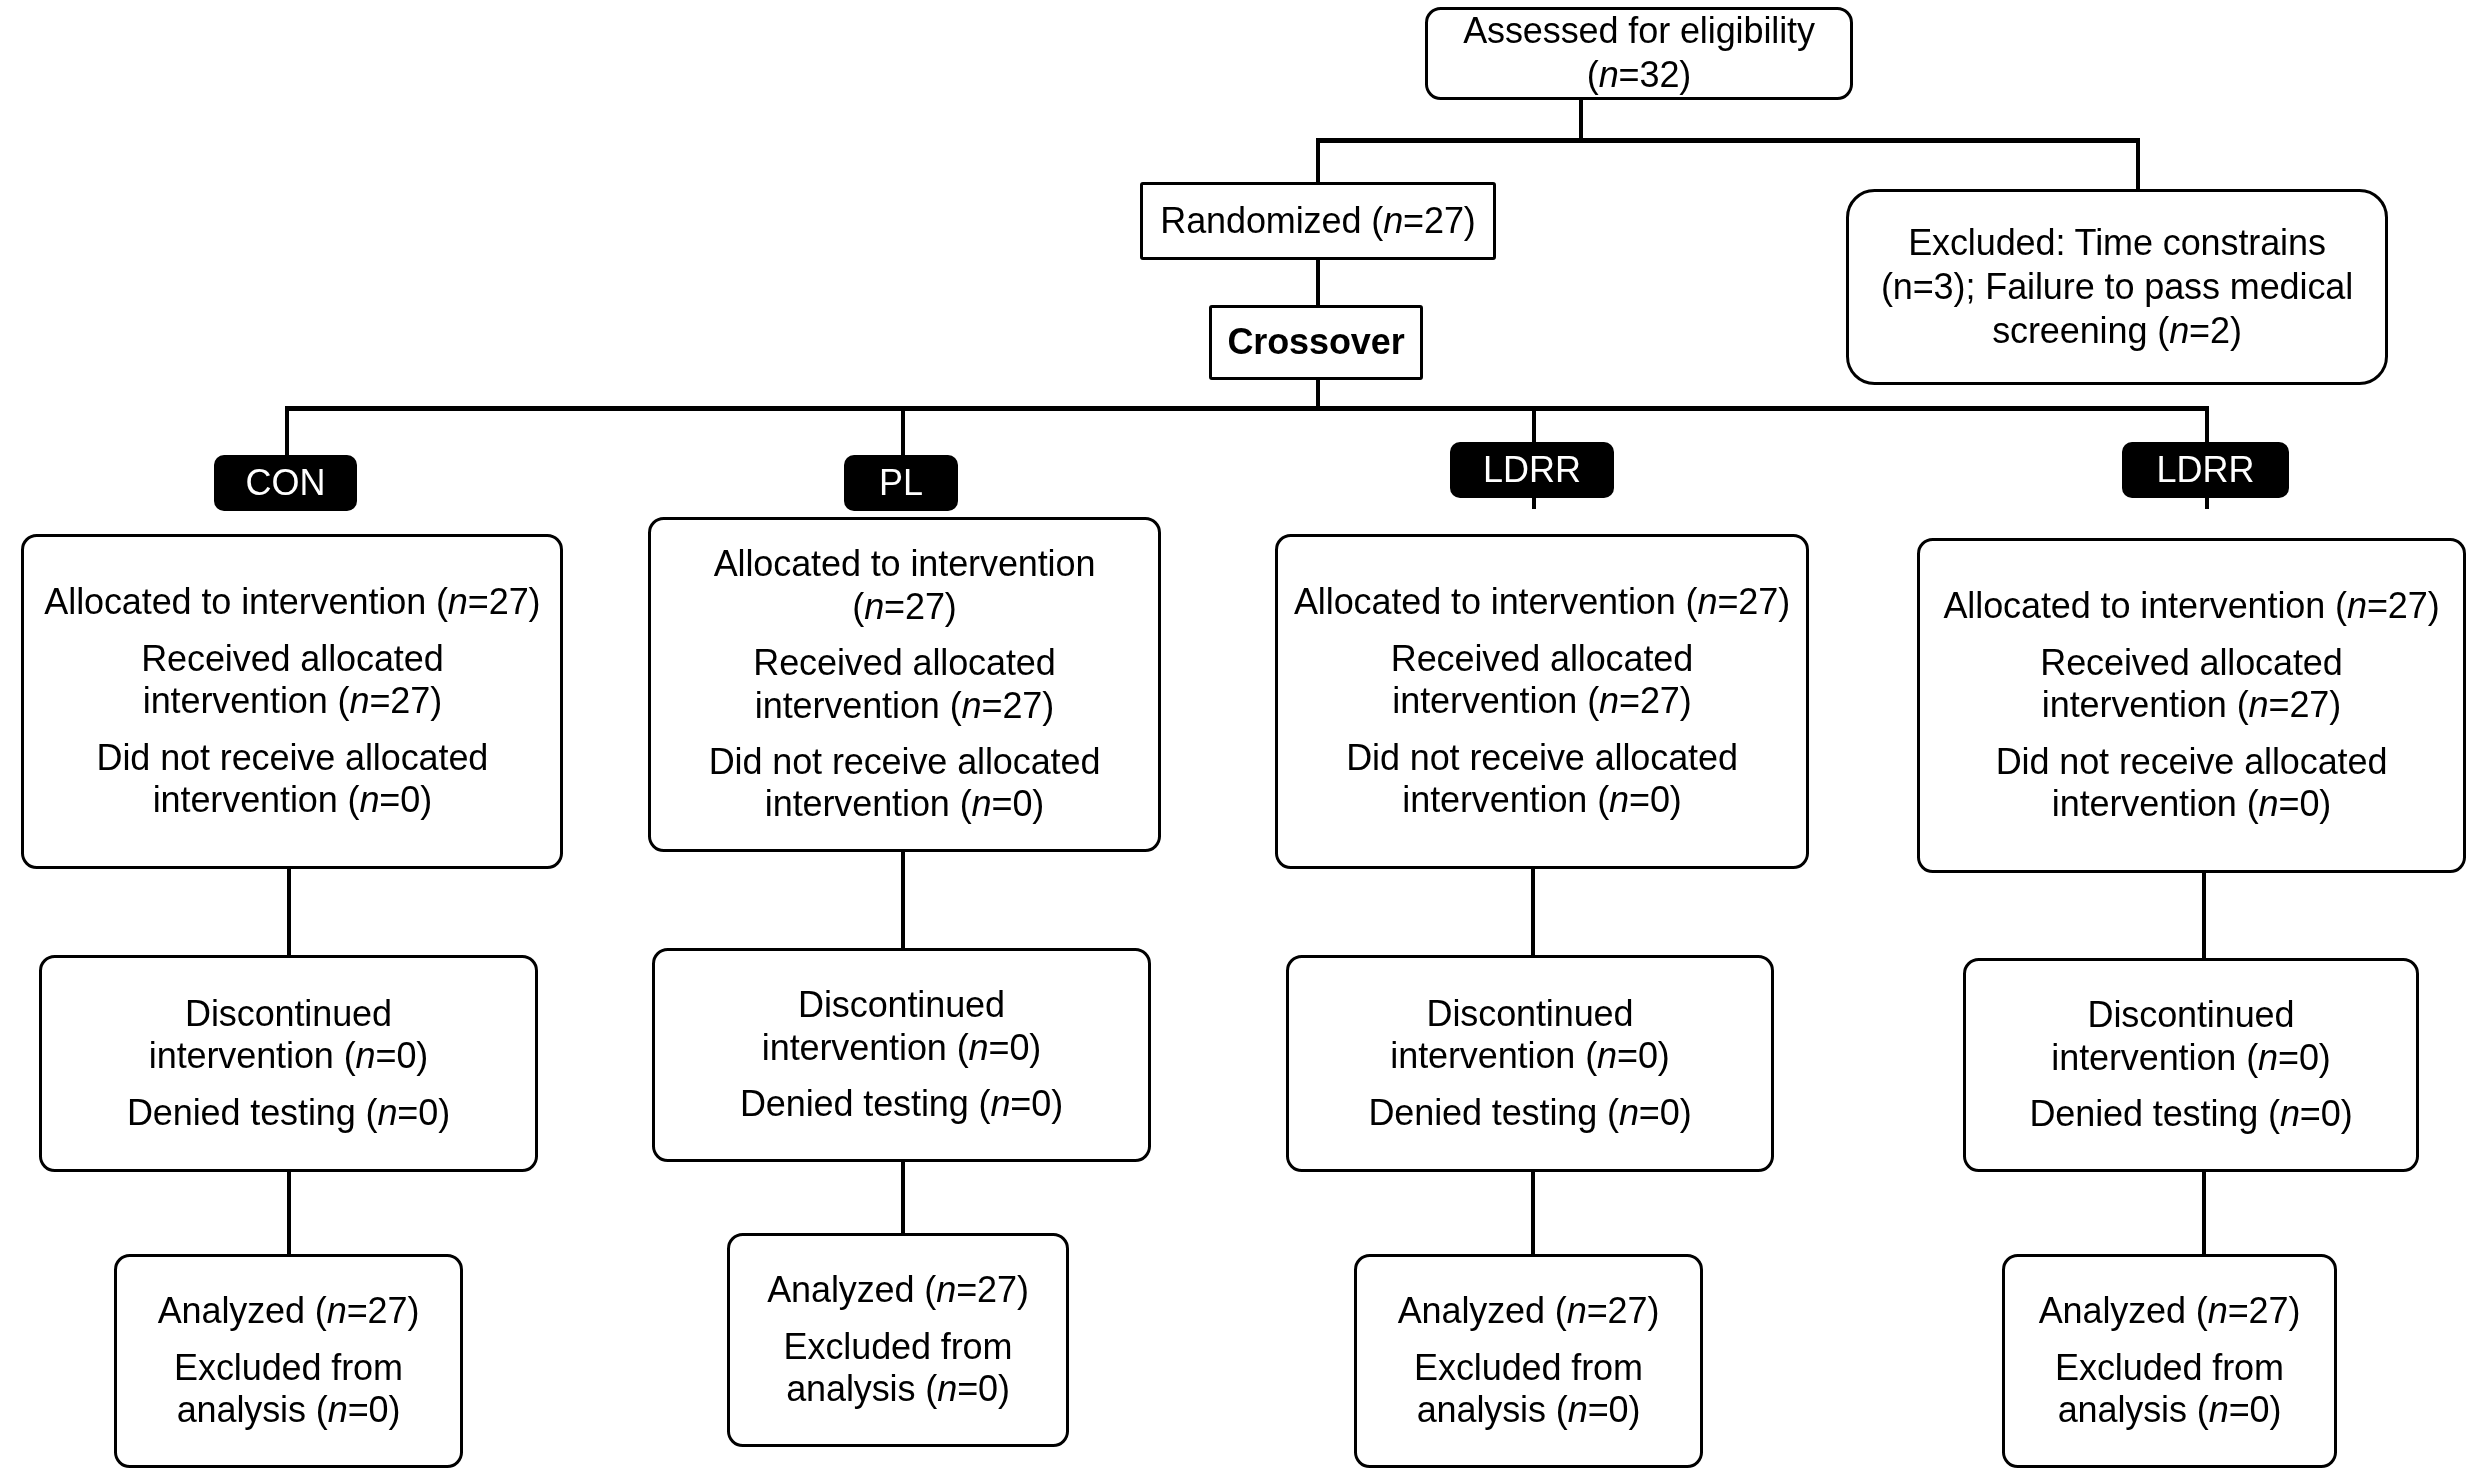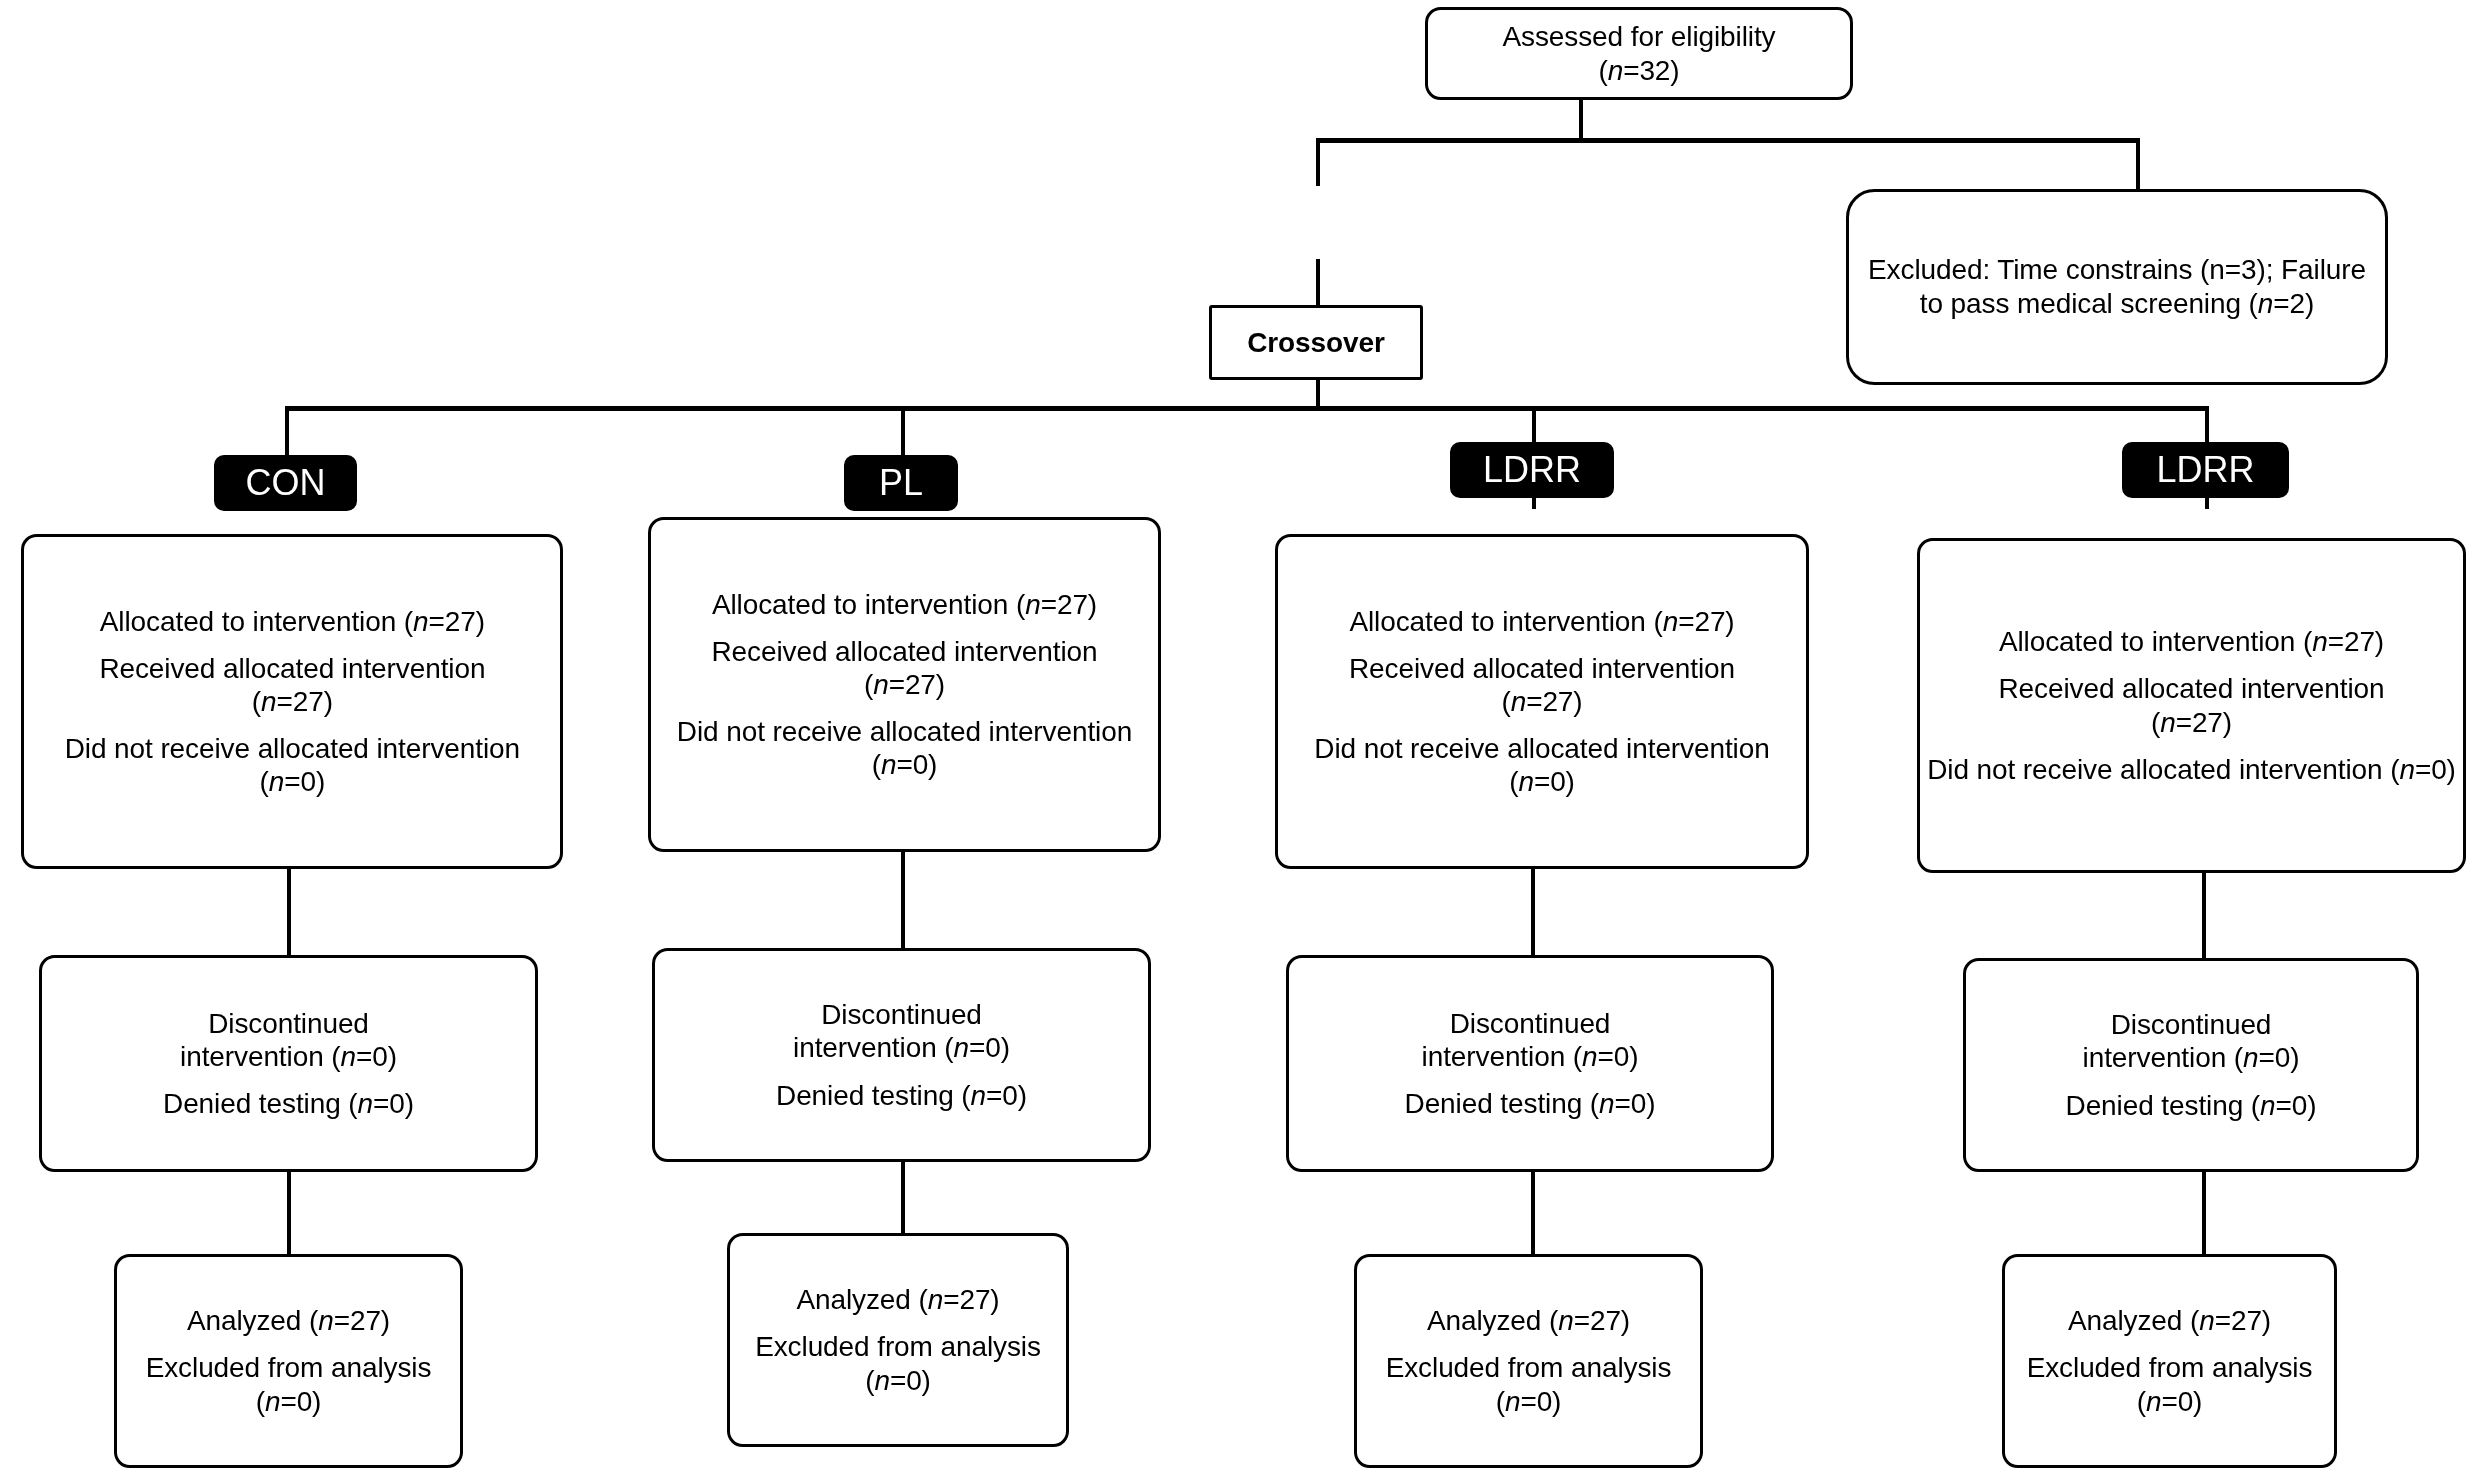--- a/index.html
+++ b/index.html
@@ -29,21 +29,21 @@
     flex-direction: column;
     align-items: center;
     justify-content: center;
     text-align: center;
     z-index: 3;
   }
   .node p {
     margin: 0;
     padding: 0 7.1px;
     line-height: 1.18;
-    font-size: 28px;
+    font-size: 36px;
     letter-spacing: -0.1px;
   }
   .node p + p { margin-top: 14px; }
 
   .rounded-sm { border-radius: 15.7px; }
   .rounded-lg { border-radius: 28.5px; }
   .square     { border-radius: 2.9px; }
 
   .bold { font-weight: bold; }
 
@@ -88,20 +88,23 @@
   </div>
 
   <div class="vline" style="left:1579px; top:100px; height:41px;"></div>
 
   <div class="hline" style="left:1316px; top:138px; width:824px;"></div>
 
   <div class="vline" style="left:1316px; top:138px; height:48px;"></div>
 
   <div class="vline" style="left:2136px; top:138px; height:56px;"></div>
 
+  <div class="node square" style="left:1140px; top:182px; width:356px; height:78px;">
+    <p>Randomized (<i class="n">n</i>=27)</p>
+  </div>
 
   <div class="node rounded-lg" style="left:1846px; top:189px; width:542px; height:196px; justify-content:center;">
     <p style="padding:0 18.5px; text-align:center; line-height:1.22;">Excluded: Time constrains (n=3); Failure to pass medical screening (<i class="n">n</i>=2)</p>
   </div>
 
   <div class="vline" style="left:1316px; top:259px; height:48px;"></div>
 
   <div class="node square" style="left:1209px; top:305px; width:214px; height:75px;text-align:center;">
     <p class="bold">Crossover</p>
   </div>

